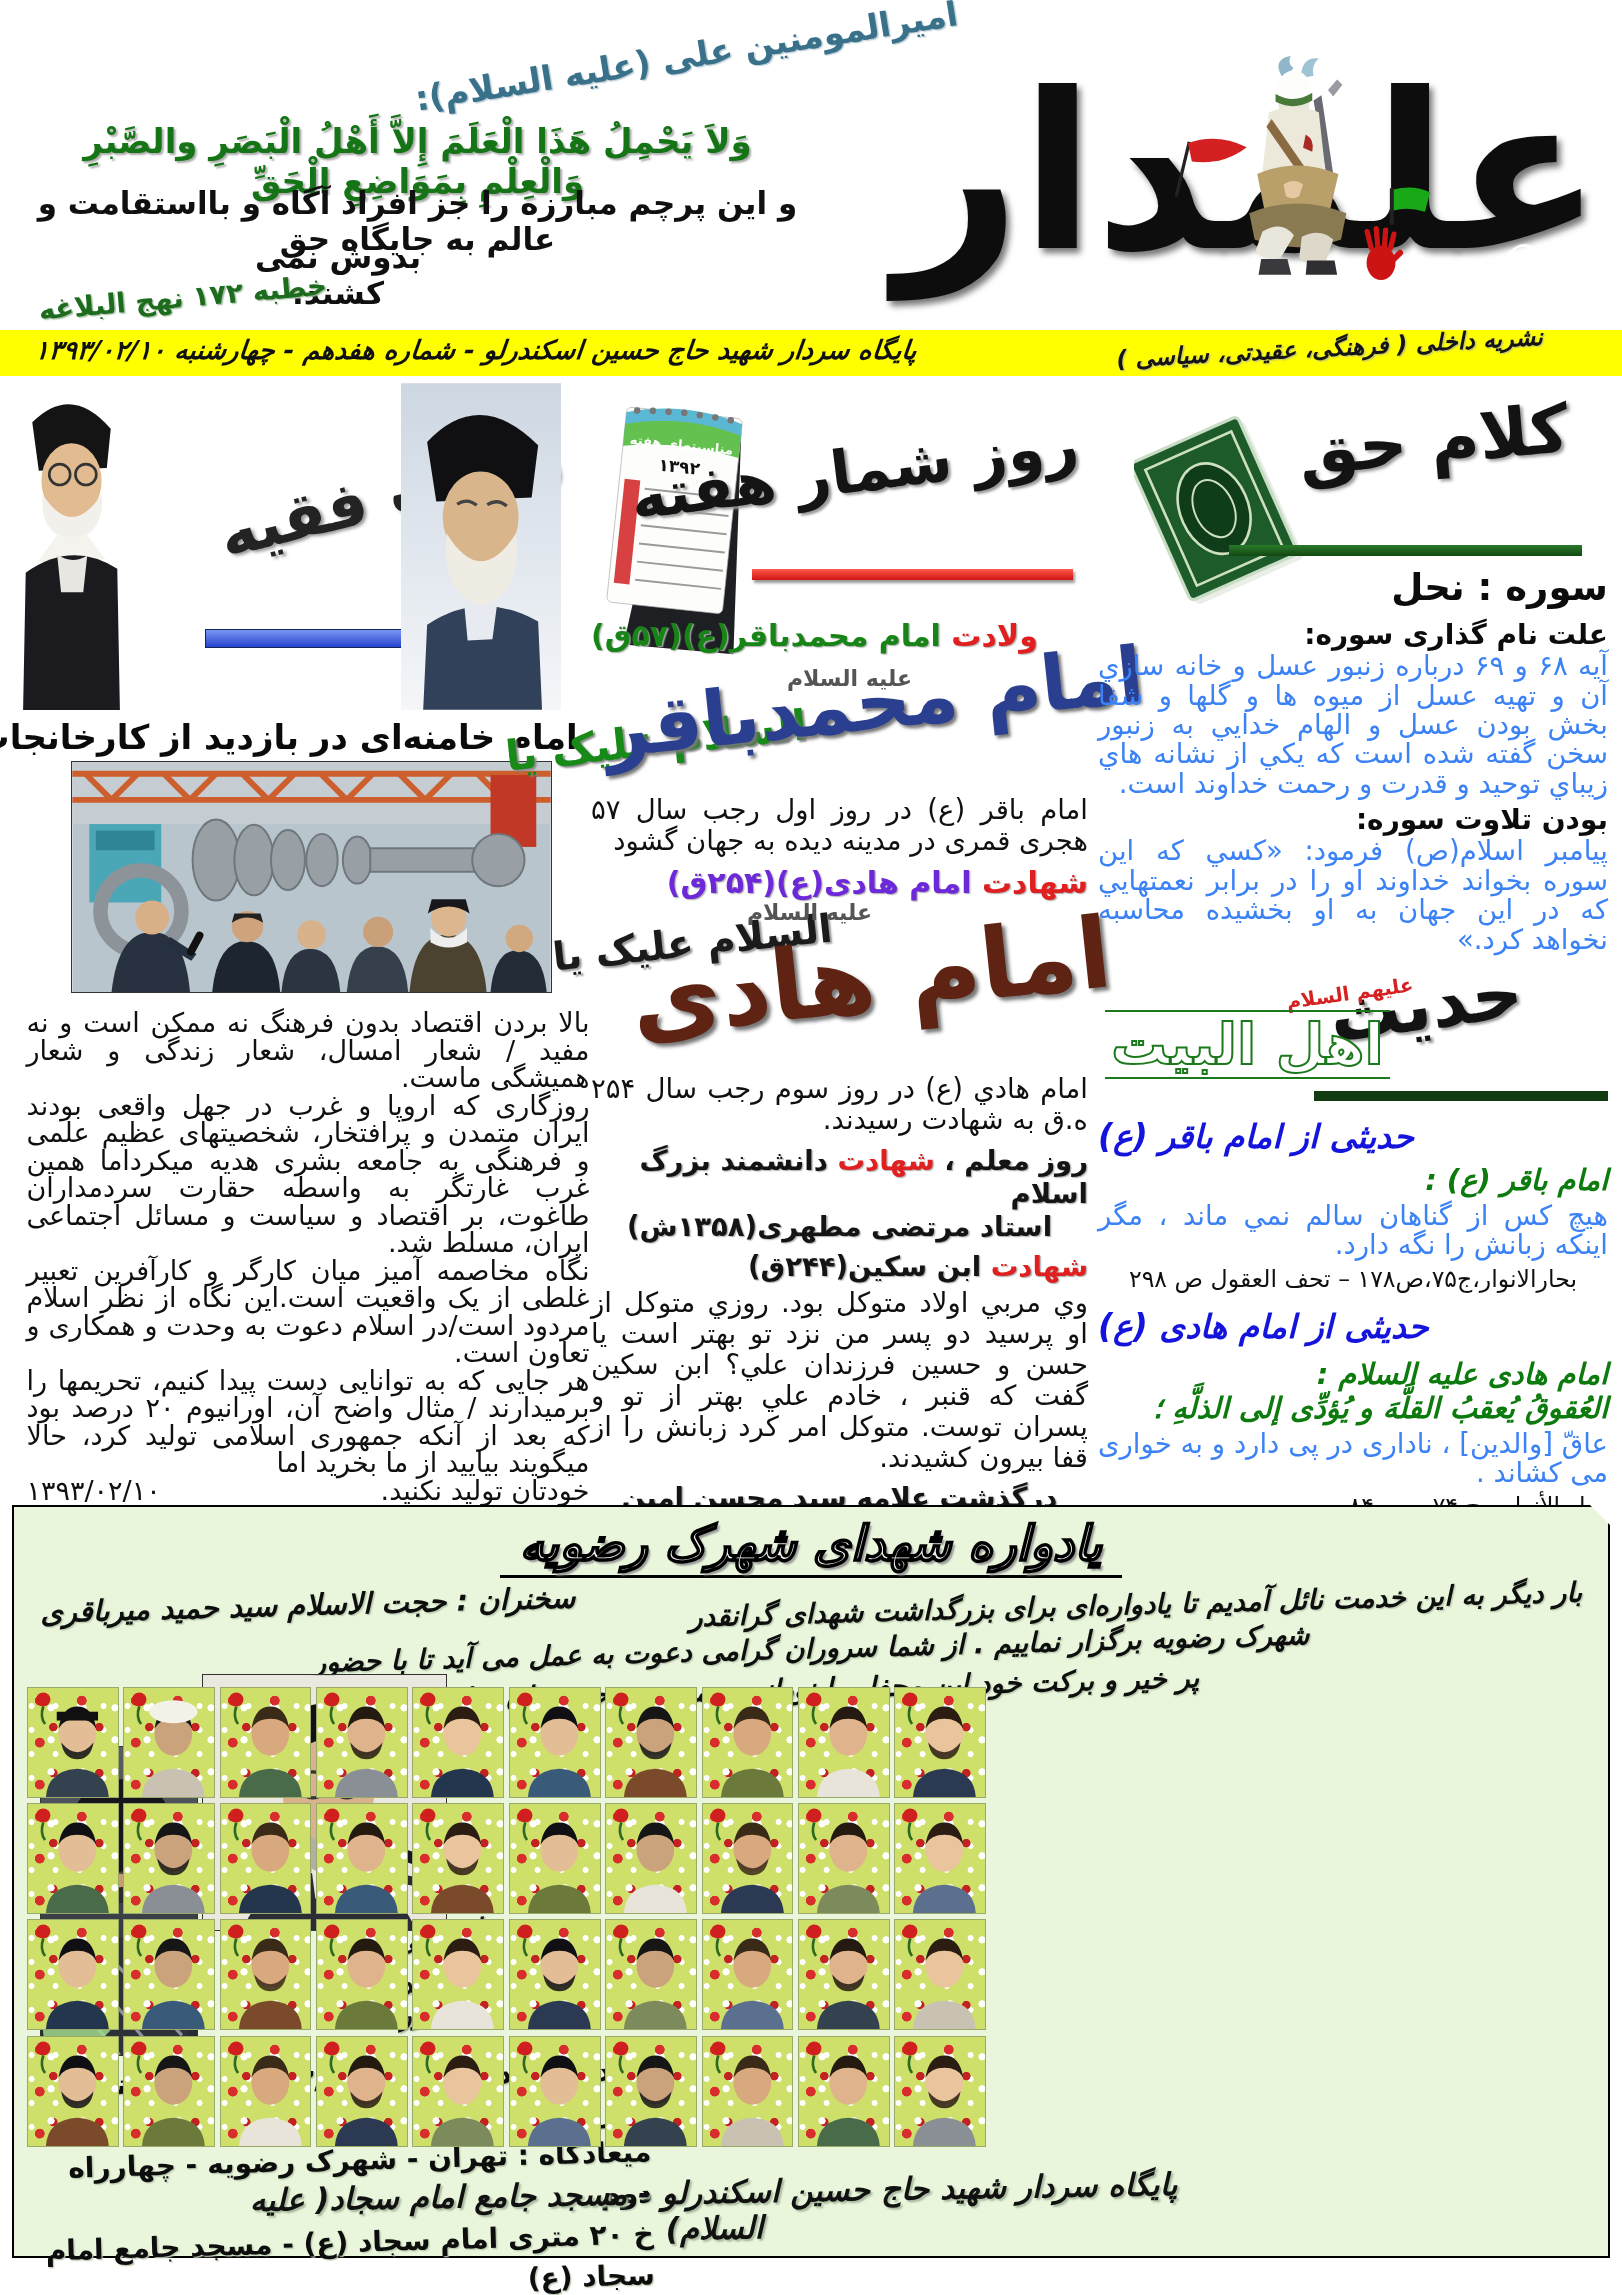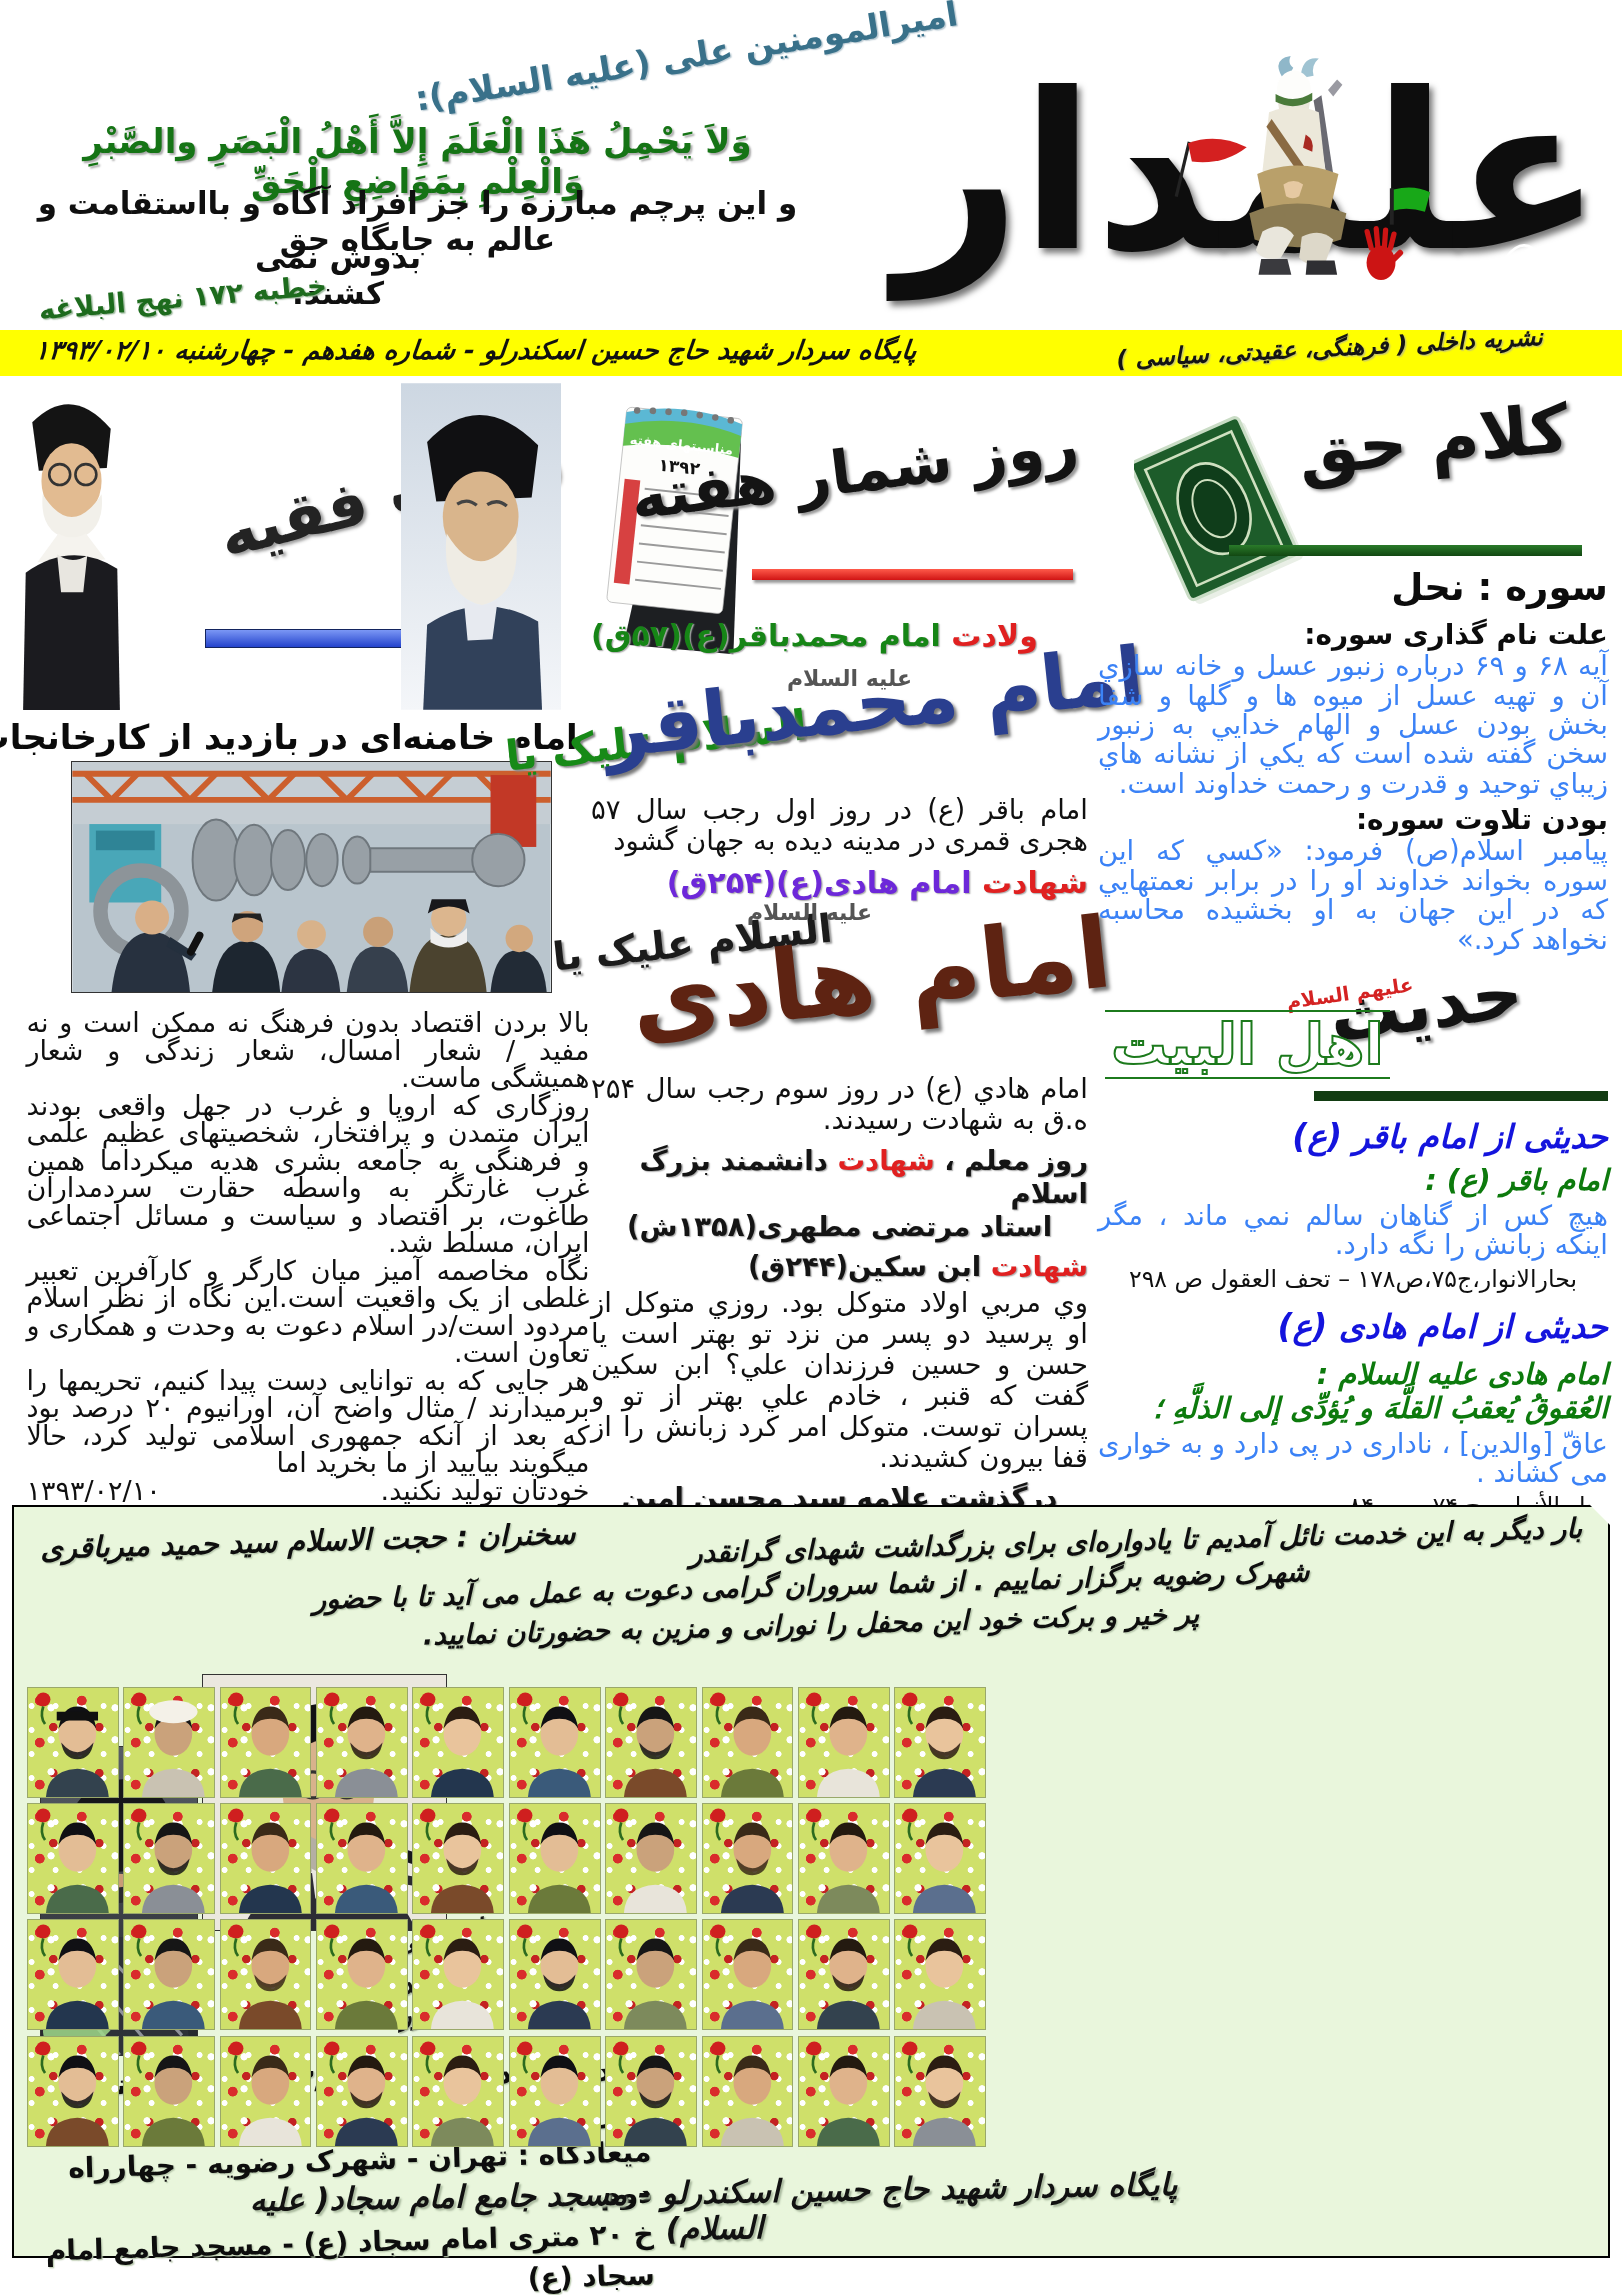--- a/index.html
+++ b/index.html
@@ -36,21 +36,21 @@
   .kalam-title{font-weight:bold;font-size:67px;color:#131313;transform:rotate(-5deg);text-shadow:2.6px 2.6px 3.3px #999;}
   .green-rule{background:linear-gradient(#2a7a2a,#124812);}
   .sura{font-weight:bold;font-size:37px;color:#0c0c0c;}
   .h-small{font-weight:bold;font-size:28px;color:#0c0c0c;}
   .rtxt{font-size:27.5px;line-height:29.4px;text-align:justify;color:#3b82f6;font-weight:500;}
   .hadith-word{font-weight:bold;font-size:71px;color:#131313;transform:rotate(-8deg);text-shadow:2.6px 2.6px 2.6px #999;}
   .ahl{font-weight:bold;font-size:56px;color:#fff;-webkit-text-stroke:2px #1c7a1c;
        border-top:2.6px solid #1c7a1c;border-bottom:2.6px solid #1c7a1c;padding:0 6.5px;}
   .salut-red{color:#d42222;font-weight:bold;font-size:19.6px;transform:rotate(-8deg);}
   .dgreen-rule{background:#123c12;}
-  .blue-title{color:#1414dd;font-weight:bold;font-size:33px;font-style:italic;text-align:right;}
+  .blue-title{color:#1414dd;font-weight:bold;font-size:33px;font-style:italic;text-align:left;}
   .green-line{color:#0d7a0d;font-weight:bold;font-size:29px;font-style:italic;}
   .src{font-size:23.6px;color:#101010;font-weight:500;}
   
   .gbox{left:13px;top:1505px;width:1594px;height:749px;background:#e9f6dc;border:2.6px solid #000;}
   .gbox-ear{right:-2.6px;top:-2.6px;width:0;height:0;border-top:22px solid #fff;border-left:22px solid transparent;}
   .mem-title{font-weight:bold;font-size:48px;color:#f4f4f4;-webkit-text-stroke:2px #000;
      text-shadow:2.6px 2.6px 2px #999;border-bottom:3.3px solid #000;padding:0 19.6px 3.9px;}
   .mem-line{font-weight:bold;font-size:27.5px;color:#0e0e0e;transform:rotate(-1.6deg);text-shadow:1.3px 1.3px 1.3px #b9c9ae;}
   .nast{font-family:"DejaVu Sans",sans-serif;font-style:italic;}
   .madahi{font-weight:bold;font-size:26px;color:#151515;transform:rotate(-10deg);text-shadow:1.3px 1.3px 1.3px #aab89d;}
@@ -321,20 +321,23 @@
 
     <div class="blue-title" style="margin-top:14.4px;">حدیثی از امام هادی (ع)</div>
     <div class="green-line" style="margin-top:11px;">امام هادی علیه السلام :</div>
     <div class="green-line">العُقوقُ یُعقبُ القلَّهَ و یُؤدِّی إلی الذلَّهِ ؛</div>
     <div class="rtxt" style="margin-top:3.9px;">عاقّ [والدین] ، ناداری در پی دارد و به خواری می کشاند .</div>
     <div class="src" style="margin-top:3.9px;">بحار الأنوار ، ج ۷۴ ، ص ۸۴</div>
   </div>
 
   <div class="abs gbox">
     <div class="abs gbox-ear"></div>
+    <div style="text-align:center;margin-top:7.9px;">
+      <span class="mem-title nast">یادواره شهدای شهرک رضویه</span>
+    </div>
     <div style="display:flex;justify-content:space-between;padding:17px 26px 0 26px;">
       <span class="mem-line nast">بار دیگر به این خدمت نائل آمدیم تا یادواره‌ای برای بزرگداشت شهدای گرانقدر</span>
       <span class="mem-line nast" style="font-size:29px;">سخنران : حجت الاسلام سید حمید میرباقری</span>
     </div>
     <div class="mem-line nast" style="text-align:center;margin-top:10.5px;">شهرک رضویه برگزار نماییم . از شما سروران گرامی دعوت به عمل می آید تا با حضور</div>
     <div class="mem-line nast" style="text-align:center;margin-top:7.9px;">پر خیر و برکت خود این محفل را نورانی و مزین به حضورتان نمایید.</div>
 
     <svg class="abs photo-frame" style="left:26px;top:239px;" width="156" height="308" viewBox="0 0 238 470">
       <rect width="238" height="470" fill="#43474f"></rect>
       <rect width="238" height="470" fill="url(#mg)"></rect>

